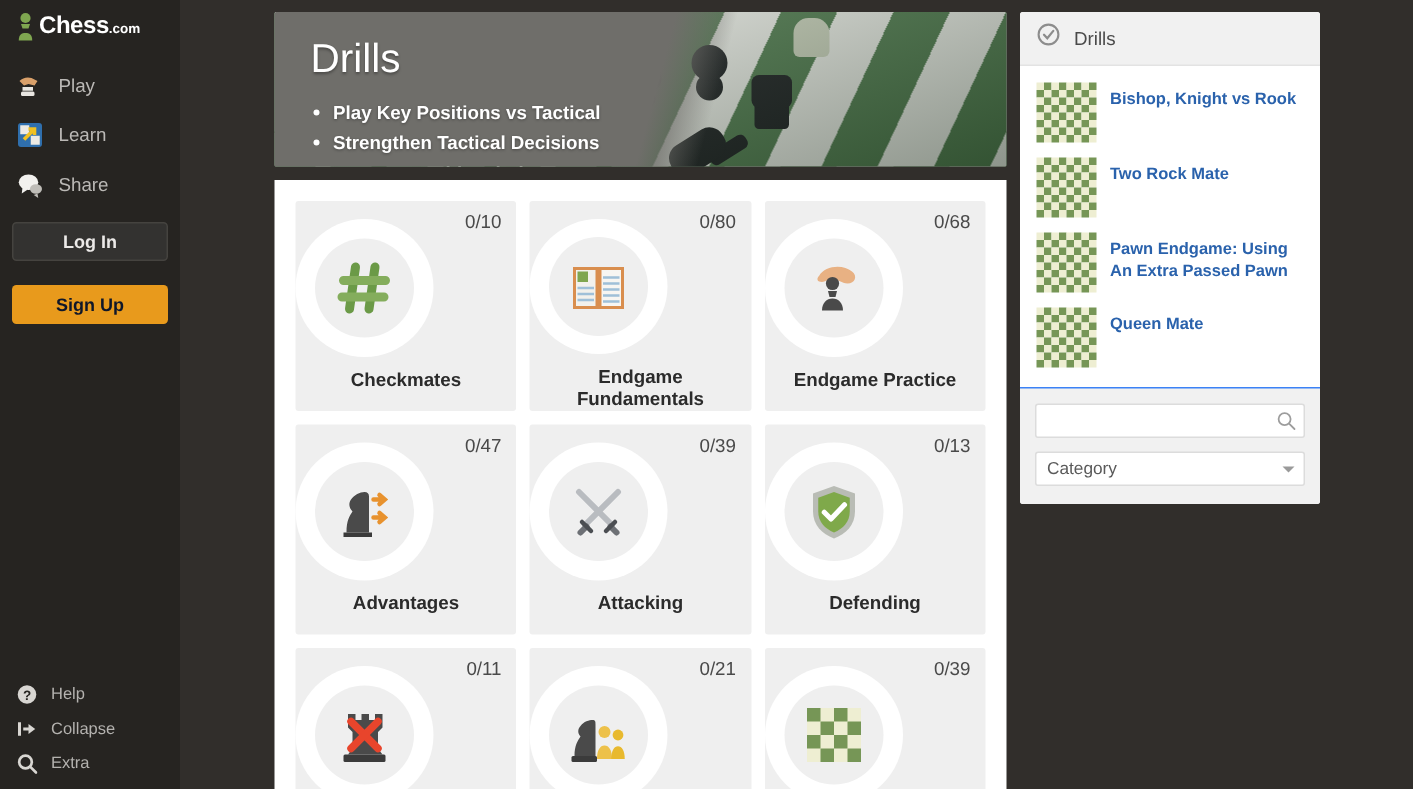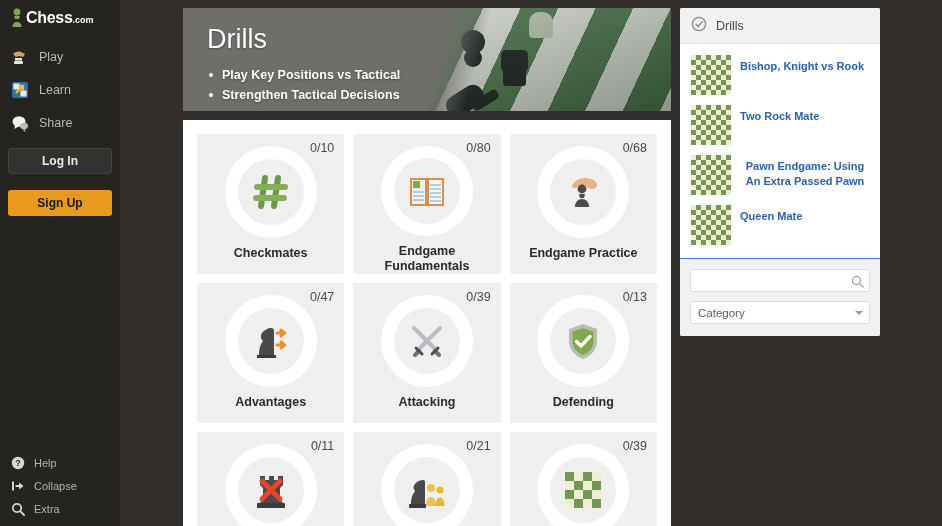--- a/index.html
+++ b/index.html
@@ -110,21 +110,21 @@
 
   
   .cards-panel {
     background: #ffffff; width: 488px; padding: 14px;
     display: grid; grid-template-columns: repeat(3, 1fr); gap: 9px;
     min-height: 389px; align-content: start;
   }
   .card {
     background: #efefef; height: 140px; border-radius: 2px;
     position: relative; cursor: pointer; display: flex;
-    flex-direction: column; align-items: center;
+    flex-direction: column; 
   }
   .card-count {
     position: absolute; right: 10px; top: 7px;
     font-size: 12.5px; color: #4a4a4a; font-weight: normal;
   }
   .ring {
     width: 92px; height: 92px; border-radius: 50%;
     background: #ffffff; margin-top: 12px;
     display: flex; align-items: center; justify-content: center;
     position: relative;
@@ -143,21 +143,21 @@
   .right-col { width: 200px; }
   .panel { background: #ffffff; width: 200px; border-radius: 2px; overflow: hidden; }
   .panel-head {
     height: 36px; background: #f1f1f1; border-bottom: 1px solid #e3e3e3;
     display: flex; align-items: center; gap: 9px; padding-left: 11px;
   }
   .panel-head-title { font-size: 12.5px; color: #4a4a4a; font-weight: normal; }
   .drill-list { padding: 6px 0 8px 0; background: #fff; }
   .drill-row {
     display: flex; align-items: flex-start; gap: 9px;
-    padding: 5px 10px 5px 11px; cursor: pointer; text-align: center;
+    padding: 5px 10px 5px 11px; cursor: pointer;
   }
   .mini-board { width: 40px; height: 40px; flex: 0 0 40px; display: grid;
     grid-template-columns: repeat(8, 1fr); grid-template-rows: repeat(8, 1fr); }
   .mini-board i { display: block; }
   .mini-board i.l { background: #eeeed2; }
   .mini-board i.d { background: #769656; }
   .drill-name {
     font-size: 11px; font-weight: bold; color: #2a62ac;
     line-height: 1.33; padding-top: 4px;
   }

